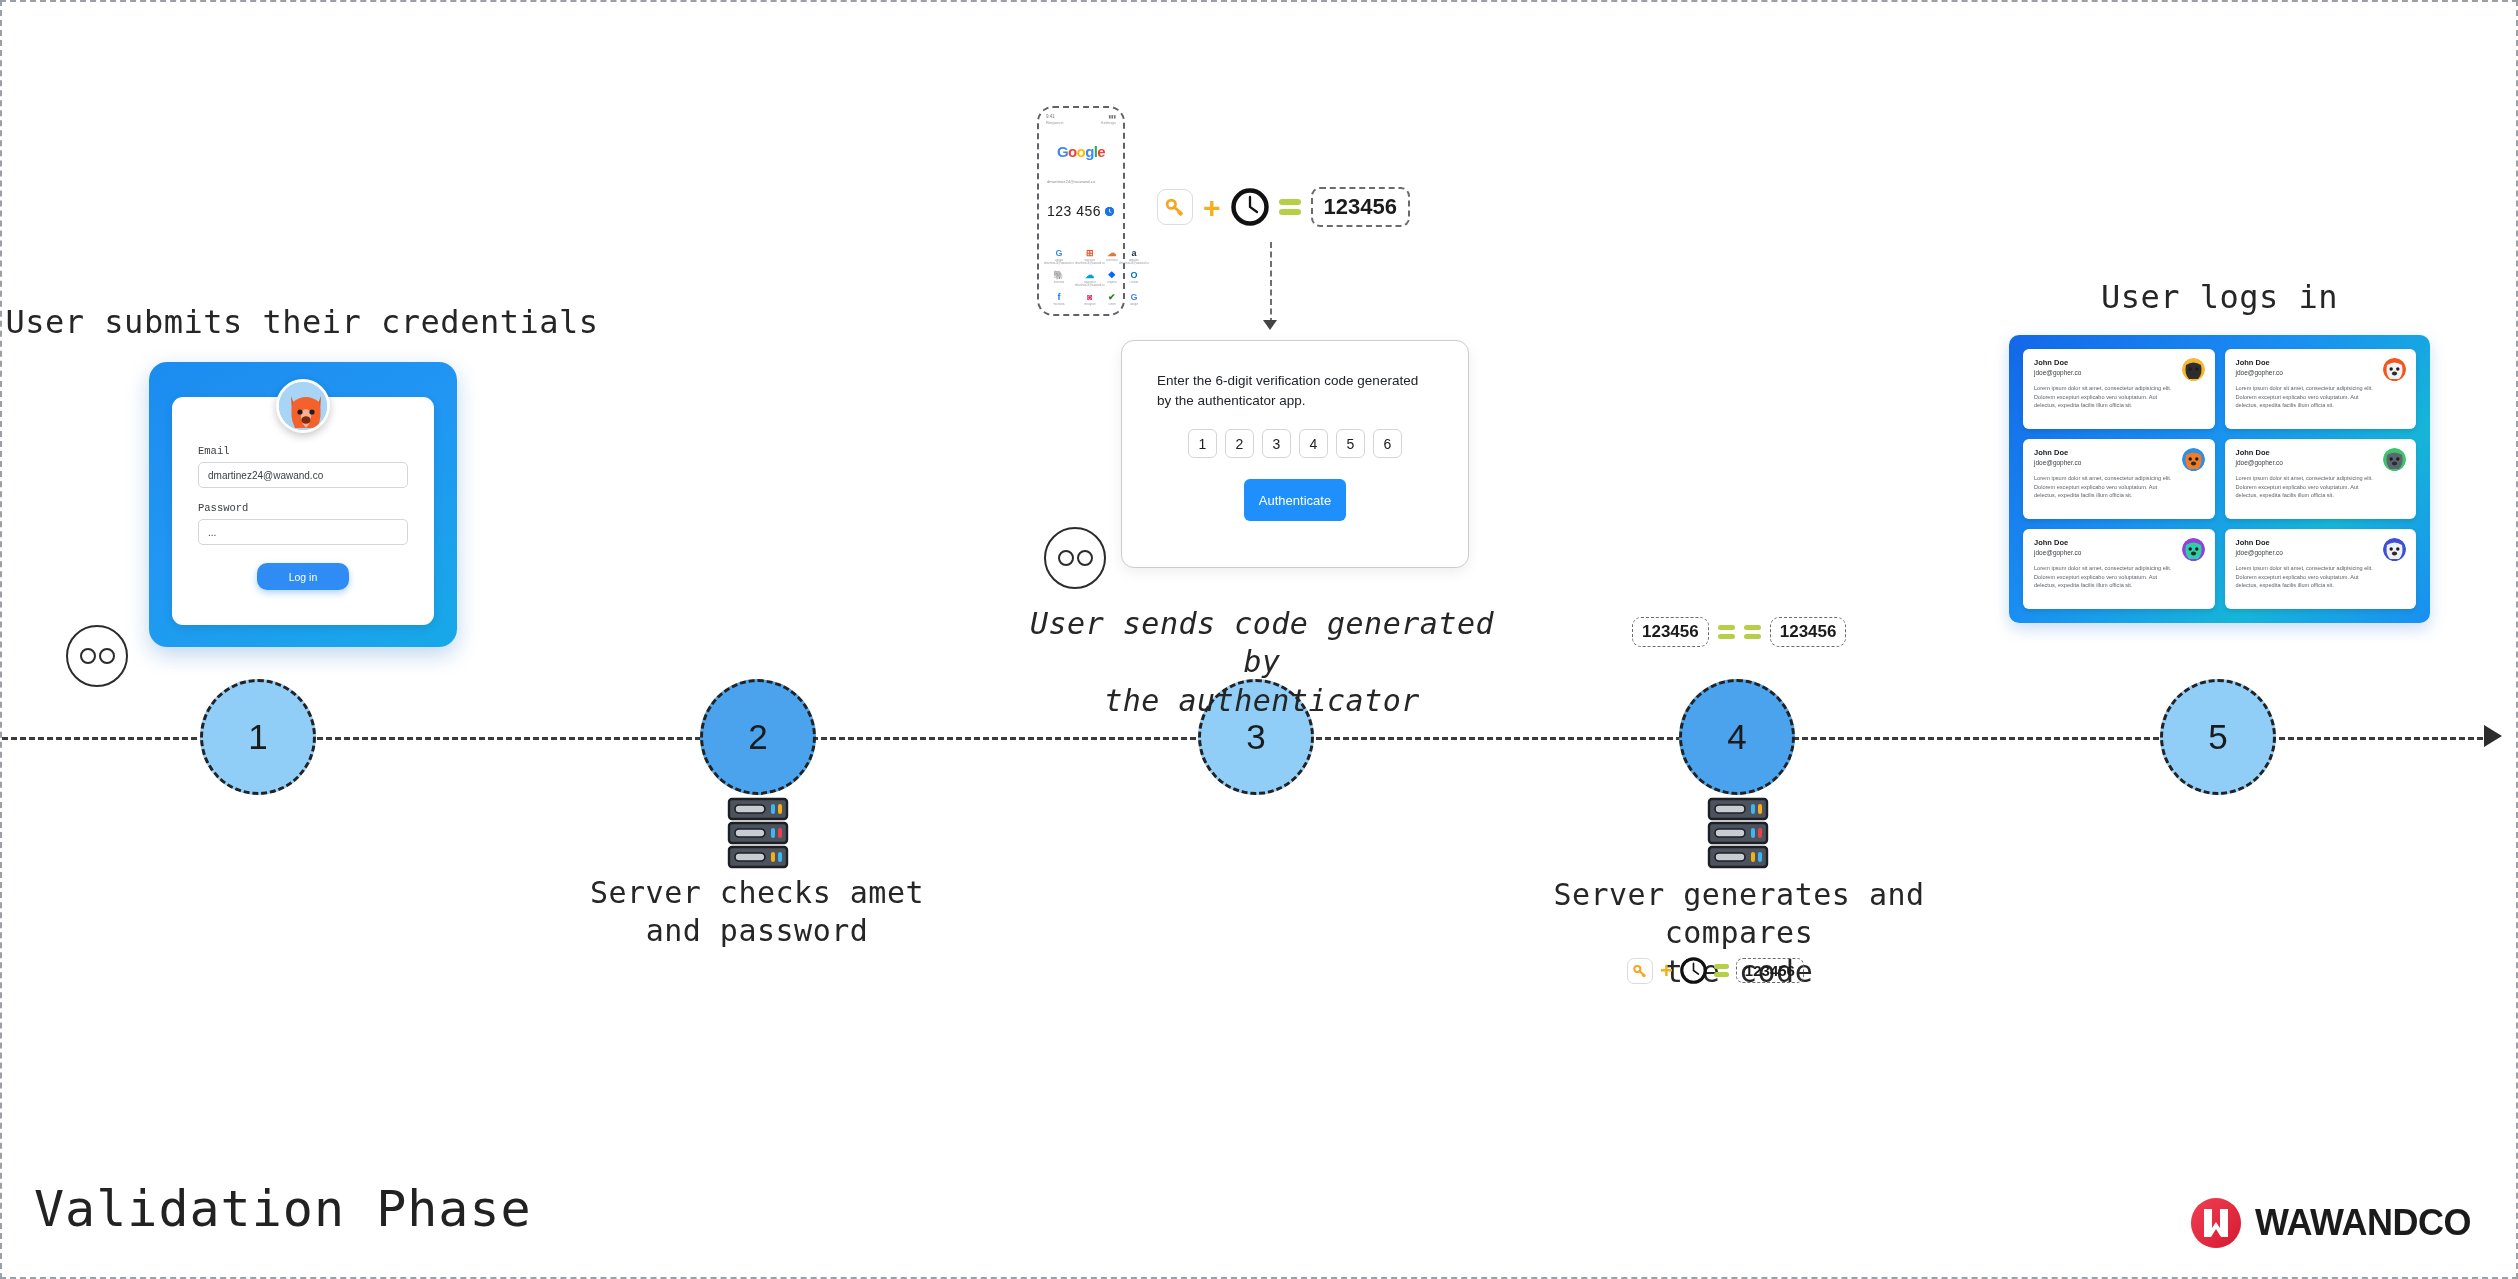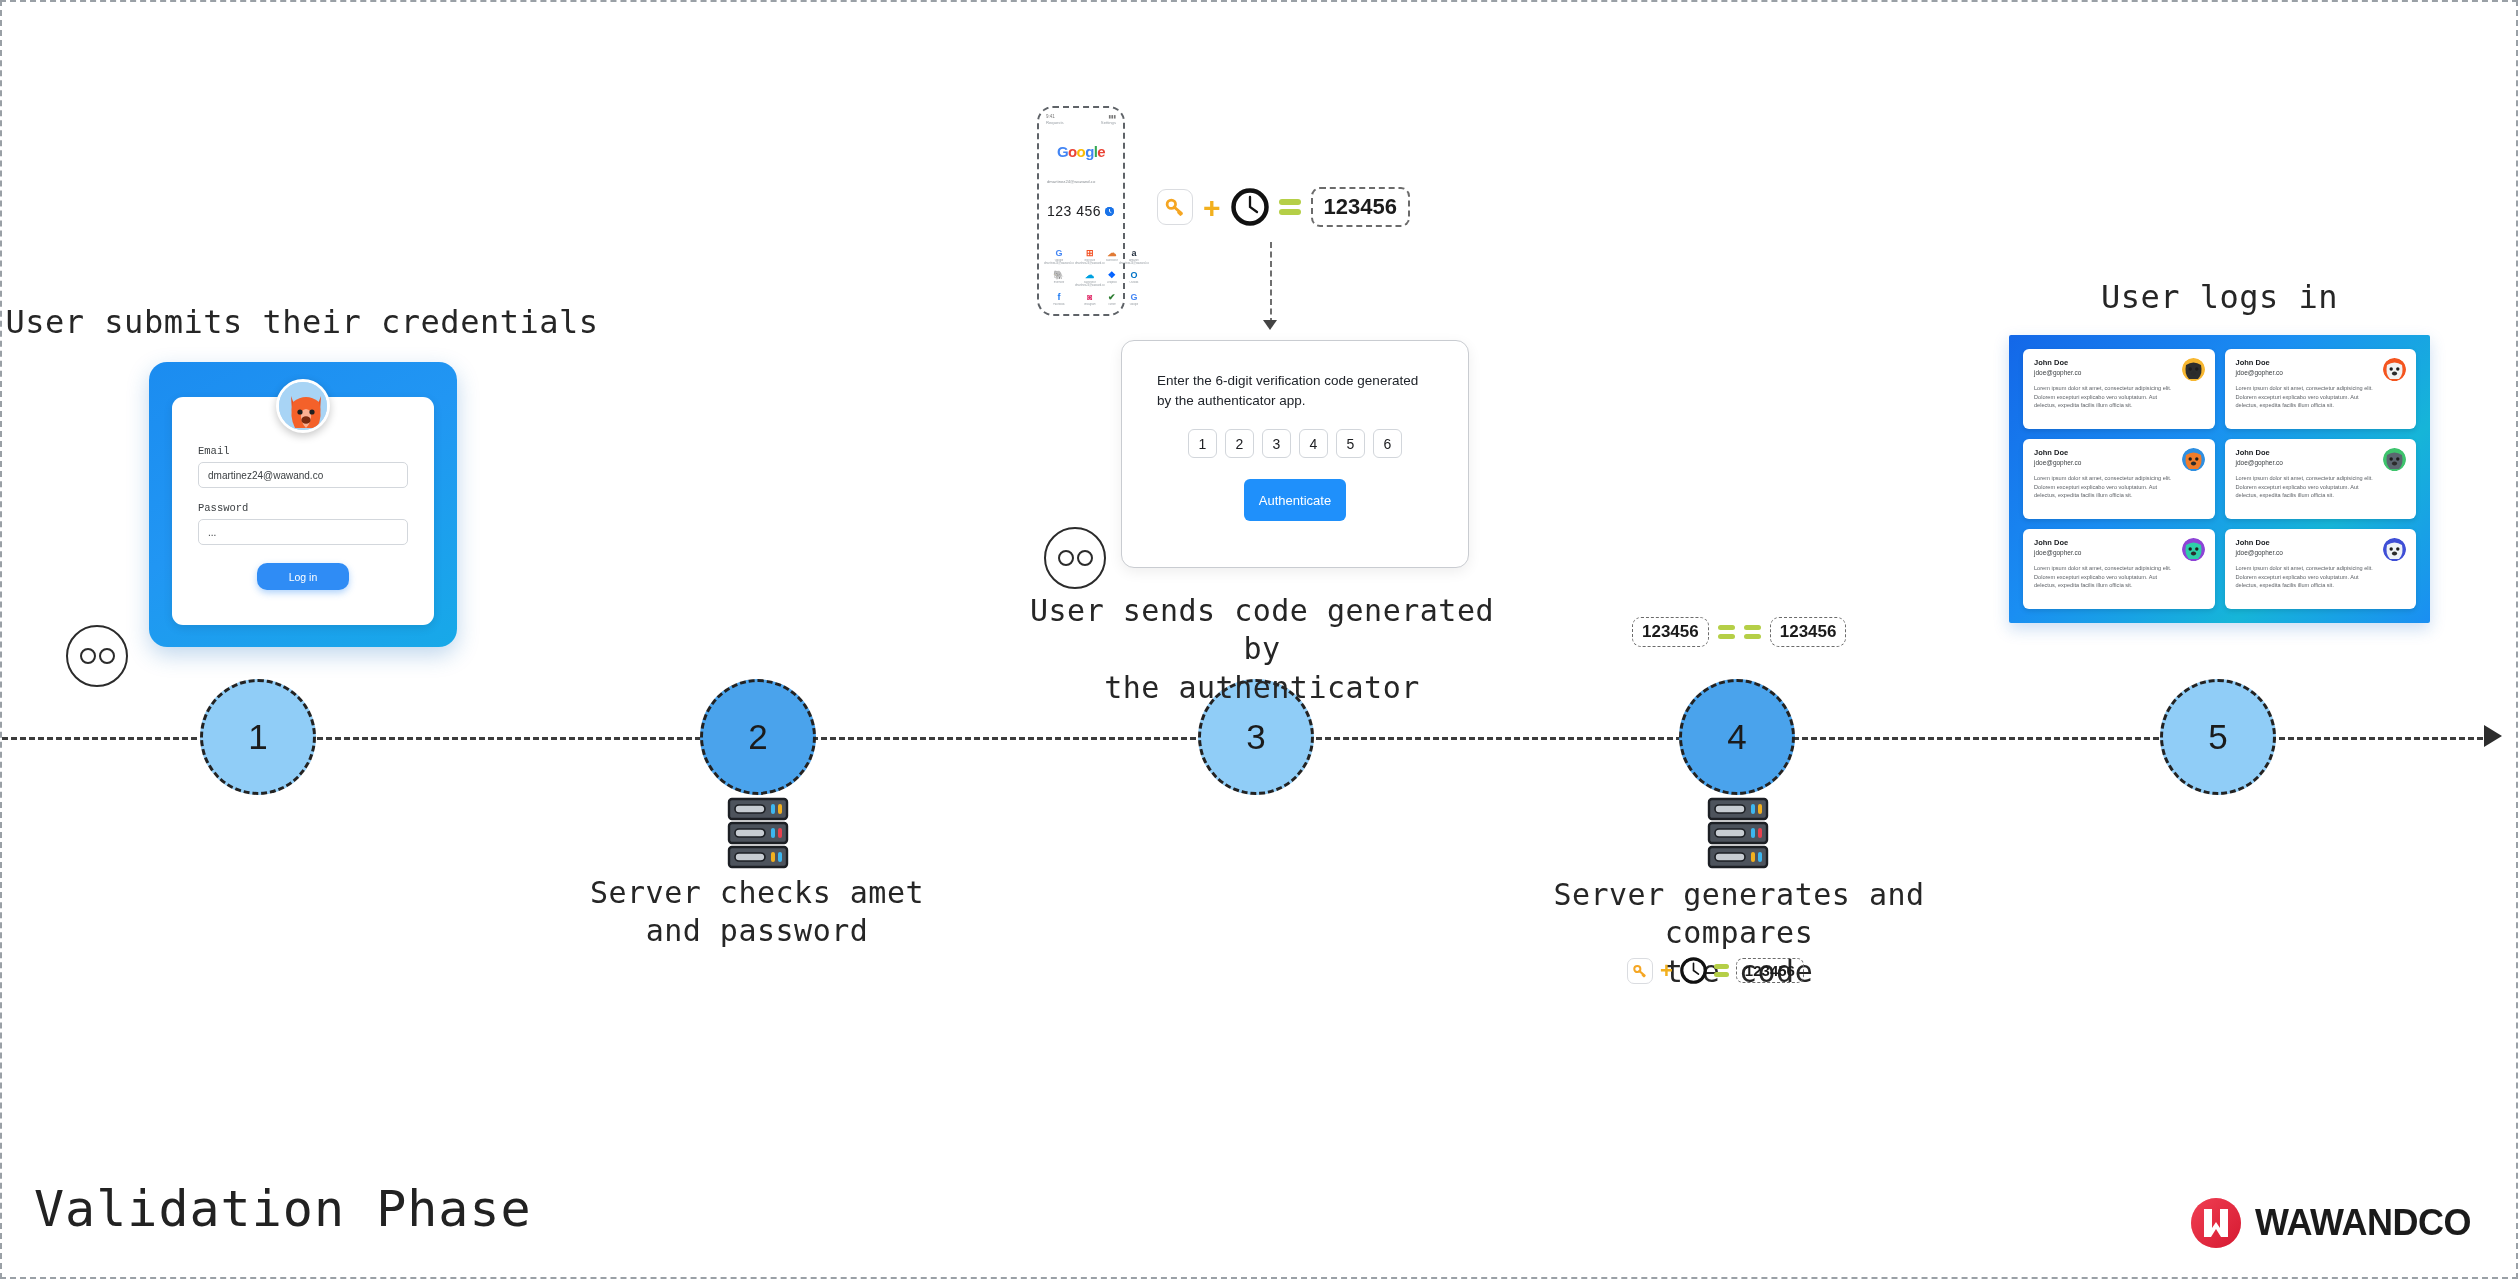--- a/index.html
+++ b/index.html
@@ -204,21 +204,21 @@
   }
   #auth-btn {
     margin:21px auto 0 auto; width:102px;height:42px;border-radius:6px;background:#1f90fb;
     display:flex;align-items:center;justify-content:center;
     font-family:"Liberation Sans", sans-serif;font-size:13px;color:#fff;
   }
 
   
   #dashboard {
     position:absolute; left:2007px; top:333px; width:421px; height:288px;
-    border-radius:2px;
+    border-radius:10px;
     background:linear-gradient(135deg,#1367e8 0%,#1a8ef2 40%,#16b5d8 72%,#1a8ef2 100%);
     padding:14px; box-shadow:0 6px 16px rgba(20,100,200,.22);
     display:grid; grid-template-columns:1fr 1fr; grid-template-rows:1fr 1fr 1fr; gap:10px;
   }
   .dash-card {
     background:#fff; border-radius:6px; padding:9px 11px;
     position:relative; box-shadow:0 2px 5px rgba(0,0,0,.12);
   }
   .dash-name {
     font-family:"Liberation Sans", sans-serif; font-weight:bold; font-size:7.5px; color:#16191d;
@@ -442,21 +442,21 @@
         <div class="digit-box">3</div>
         <div class="digit-box">4</div>
         <div class="digit-box">5</div>
         <div class="digit-box">6</div>
       </div>
     <div id="auth-btn">
       <span>Authenticate</span>
     </div>
   </div>
 
-  <div class="caption" style="left:1020px;top:590px;width:480px;">User sends code generated by
+  <div class="caption" style="left:1020px;top:603px;width:480px;font-style:italic;">User sends code generated by
 the authenticator</div>
 
   <div id="compare-row" style="left:1630px;top:615px;">
     <span class="code-chip">123456</span>
     <span class="eq-glyph">
         <span></span>
         <span></span>
       </span>
     <span class="eq-glyph">
         <span></span>

